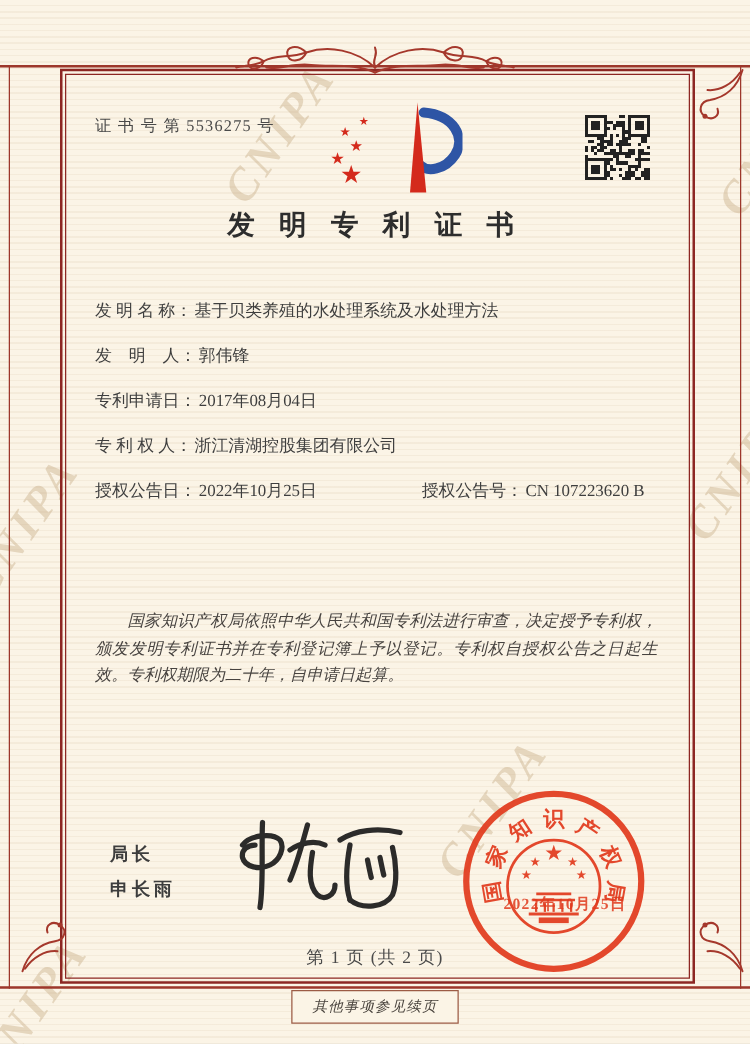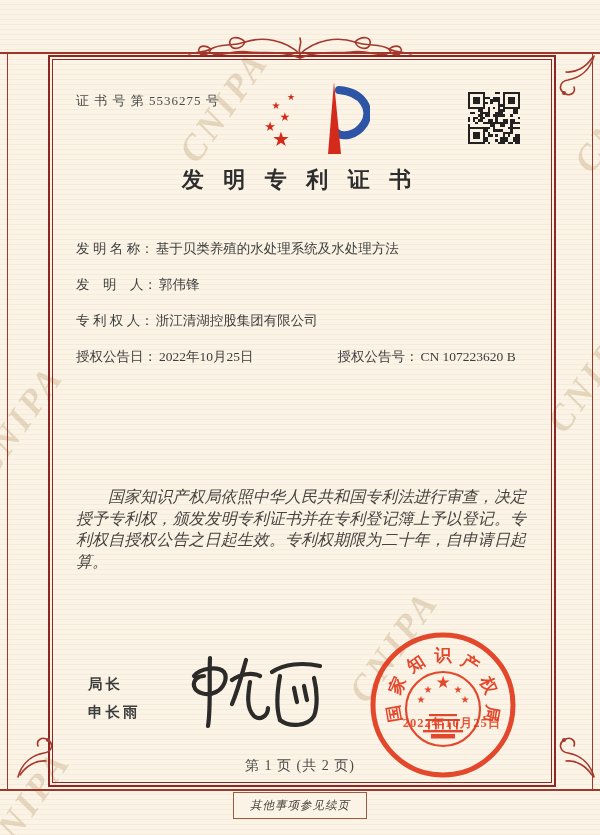--- a/index.html
+++ b/index.html
@@ -58,21 +58,21 @@
   
   .fields{position:absolute;left:76px;top:238px;width:452px;z-index:4;}
   .frow{height:22px;line-height:22px;margin-bottom:14px;font-size:13.5px;
         white-space:nowrap;}
   .flabel{color:#3e3e3e;text-align:center;}
   .fvalue{color:#3e3e3e;margin-left:2px;text-align:center;}
   .pair1{display:inline-block;width:258px;}
   
   .body-text{
     position:absolute;left:76px;top:486px;width:450px;z-index:4;
-    font-size:16px;line-height:21.5px;color:#474340;
+    font-size:13px;line-height:21.5px;color:#474340;
     font-style:italic;text-align:justify;
   }
   .body-text p{margin:0 0 3px 0;text-indent:2em;}
   
   .signoff{position:absolute;left:88px;top:670px;z-index:4;
     font-size:14.5px;letter-spacing:3px;color:#3d3d3d;line-height:28px;font-weight:bold;}
   .signature{position:absolute;left:180px;top:646px;z-index:5;}
   
   .seal{position:absolute;left:368px;top:630px;z-index:6;opacity:.93;}
   .seal-date{
@@ -402,20 +402,23 @@
   <div class="title">发 明 专 利 证 书</div>
 
   <div class="fields">
     <div class="frow">
       <span class="flabel">发 明 名 称：</span><span class="fvalue">基于贝类养殖的水处理系统及水处理方法</span>
     </div>
     <div class="frow">
       <span class="flabel">发　明　人：</span><span class="fvalue">郭伟锋</span>
     </div>
     <div class="frow">
+      <span class="flabel">专利申请日：</span><span class="fvalue">2017年08月04日</span>
+    </div>
+    <div class="frow">
       <span class="flabel">专 利 权 人：</span><span class="fvalue">浙江清湖控股集团有限公司</span>
     </div>
     <div class="frow">
       <span class="pair1">
         <span class="flabel">授权公告日：</span><span class="fvalue">2022年10月25日</span>
       </span>
       <span>
         <span class="flabel">授权公告号：</span><span class="fvalue">CN 107223620 B</span>
       </span>
     </div>

